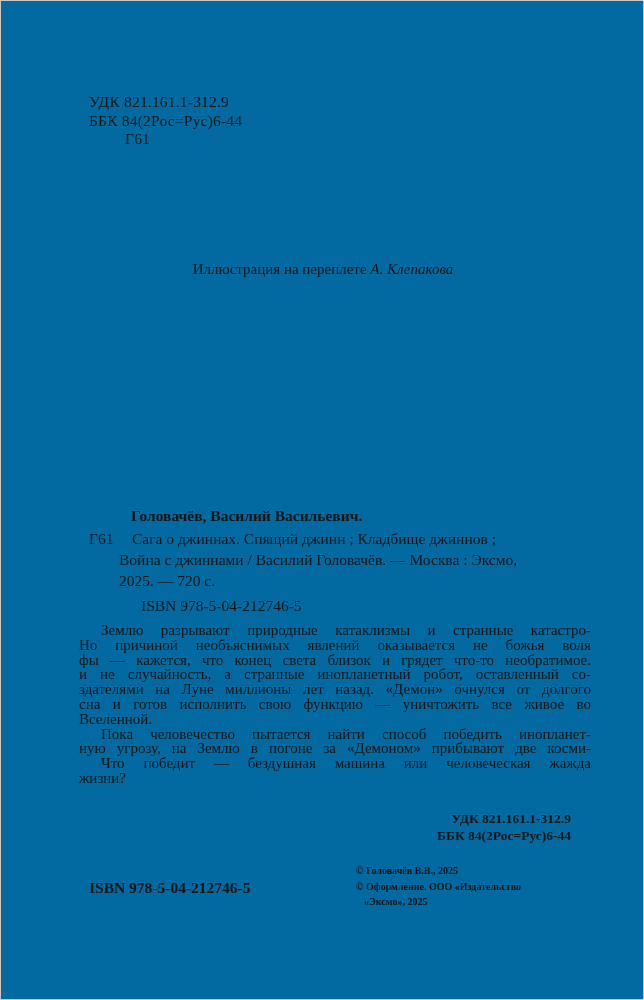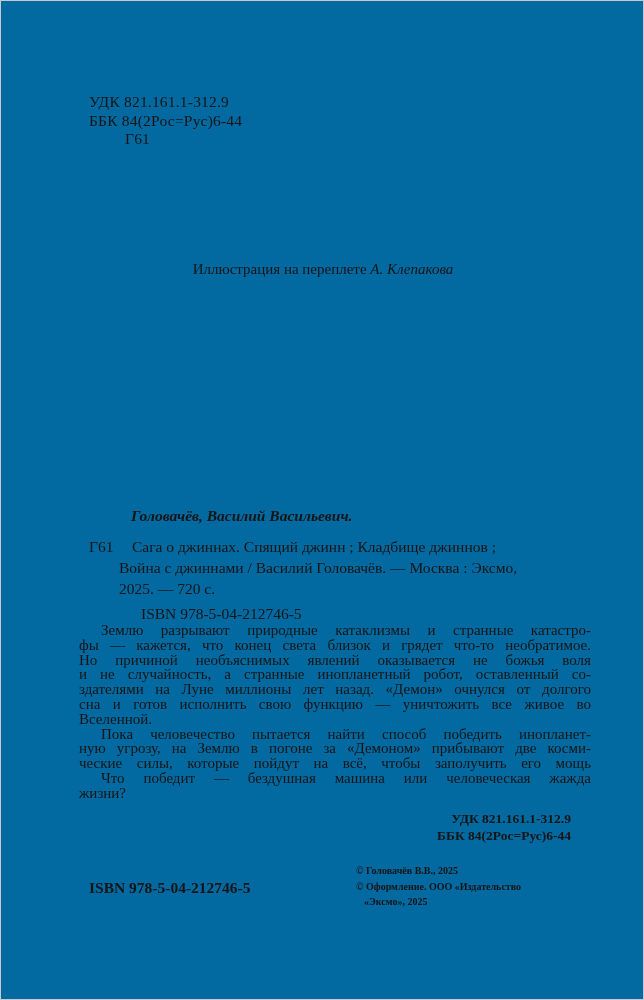--- a/index.html
+++ b/index.html
@@ -41,21 +41,21 @@
 
   
   .catalog {
     position: absolute;
     left: 88px;
     top: 504px;
     width: 514px;
     font-size: 15.5px;
     line-height: 21px;
   }
-  .author { font-weight: bold; padding-left: 42px; margin-bottom: 10px; font-style: italic; }
+  .author { font-weight: bold; padding-left: 42px; margin-bottom: 2px; }
   .entry-row { display: flex; }
   .entry-row .code { flex: 0 0 30px; }
   .entry-row .desc { flex: 1; }
   .desc .first { text-indent: 13px; }
   .isbn-line { padding-left: 52px; margin-top: 4px; }
 
   
   .annotation {
     position: absolute;
     left: 78px;
@@ -128,31 +128,30 @@
         <div>Война с джиннами / Василий Головачёв. — Москва : Эксмо,</div>
         <div>2025. — 720 с.</div>
       </div>
     </div>
     <div class="isbn-line">ISBN 978-5-04-212746-5</div>
   </div>
 
   <div class="annotation">
     <div class="para">
       <div class="indent j">Землю разрывают природные катаклизмы и странные катастро-</div>
+      <div class="j">Но причиной необъяснимых явлений оказывается не божья воля</div>
       <div class="j">фы — кажется, что конец света близок и грядет что-то необратимое.</div>
-      <div class="j">Но причиной необъяснимых явлений оказывается не божья воля</div>
       <div class="j">и не случайность, а странные инопланетный робот, оставленный со-</div>
       <div class="j">здателями на Луне миллионы лет назад. «Демон» очнулся от долгого</div>
       <div class="j">сна и готов исполнить свою функцию — уничтожить все живое во</div>
       <div>Вселенной.</div>
     </div>
     <div class="para">
       <div class="indent j">Пока человечество пытается найти способ победить инопланет-</div>
       <div class="j">ную угрозу, на Землю в погоне за «Демоном» прибывают две косми-</div>
-      <div class="j">ческие силы, которые пойдут на всё, чтобы заполучить его мощь</div>
     </div>
     <div class="para">
       <div class="indent j">Что победит — бездушная машина или человеческая жажда</div>
       <div>жизни?</div>
     </div>
   </div>
 
   <div class="udk-bottom">
     <div>УДК 821.161.1-312.9</div>
     <div>ББК 84(2Рос=Рус)6-44</div>

